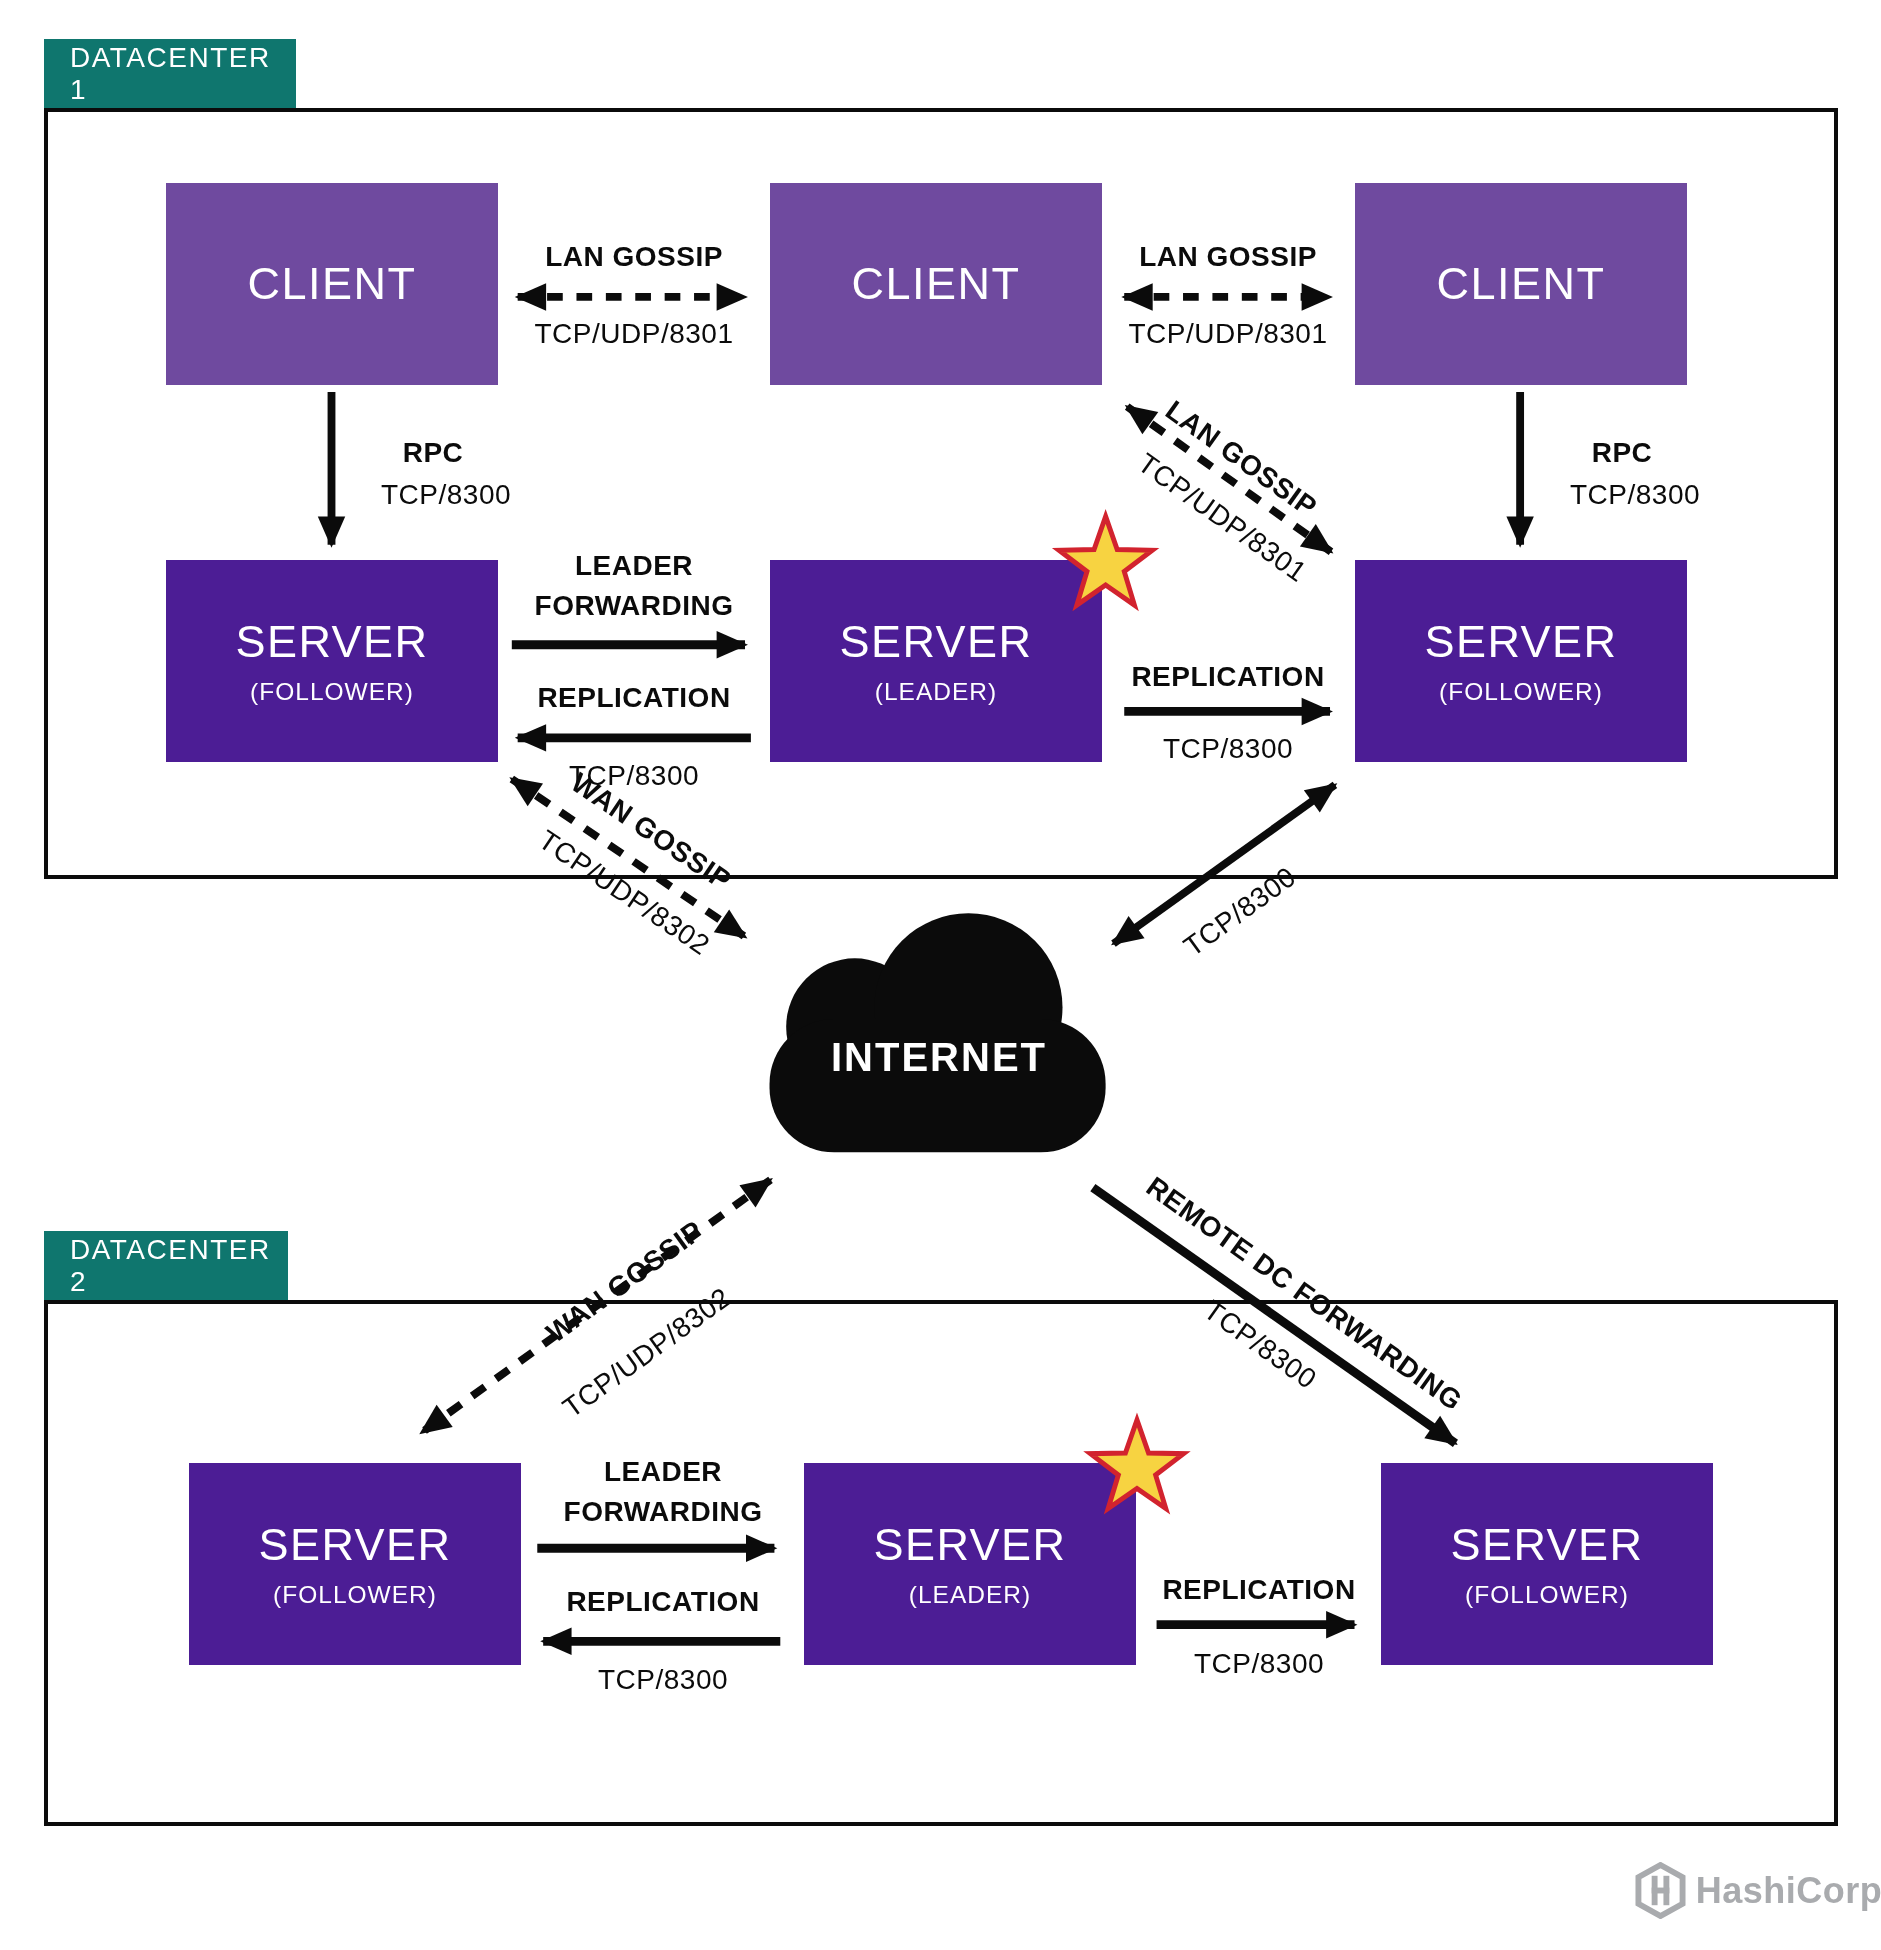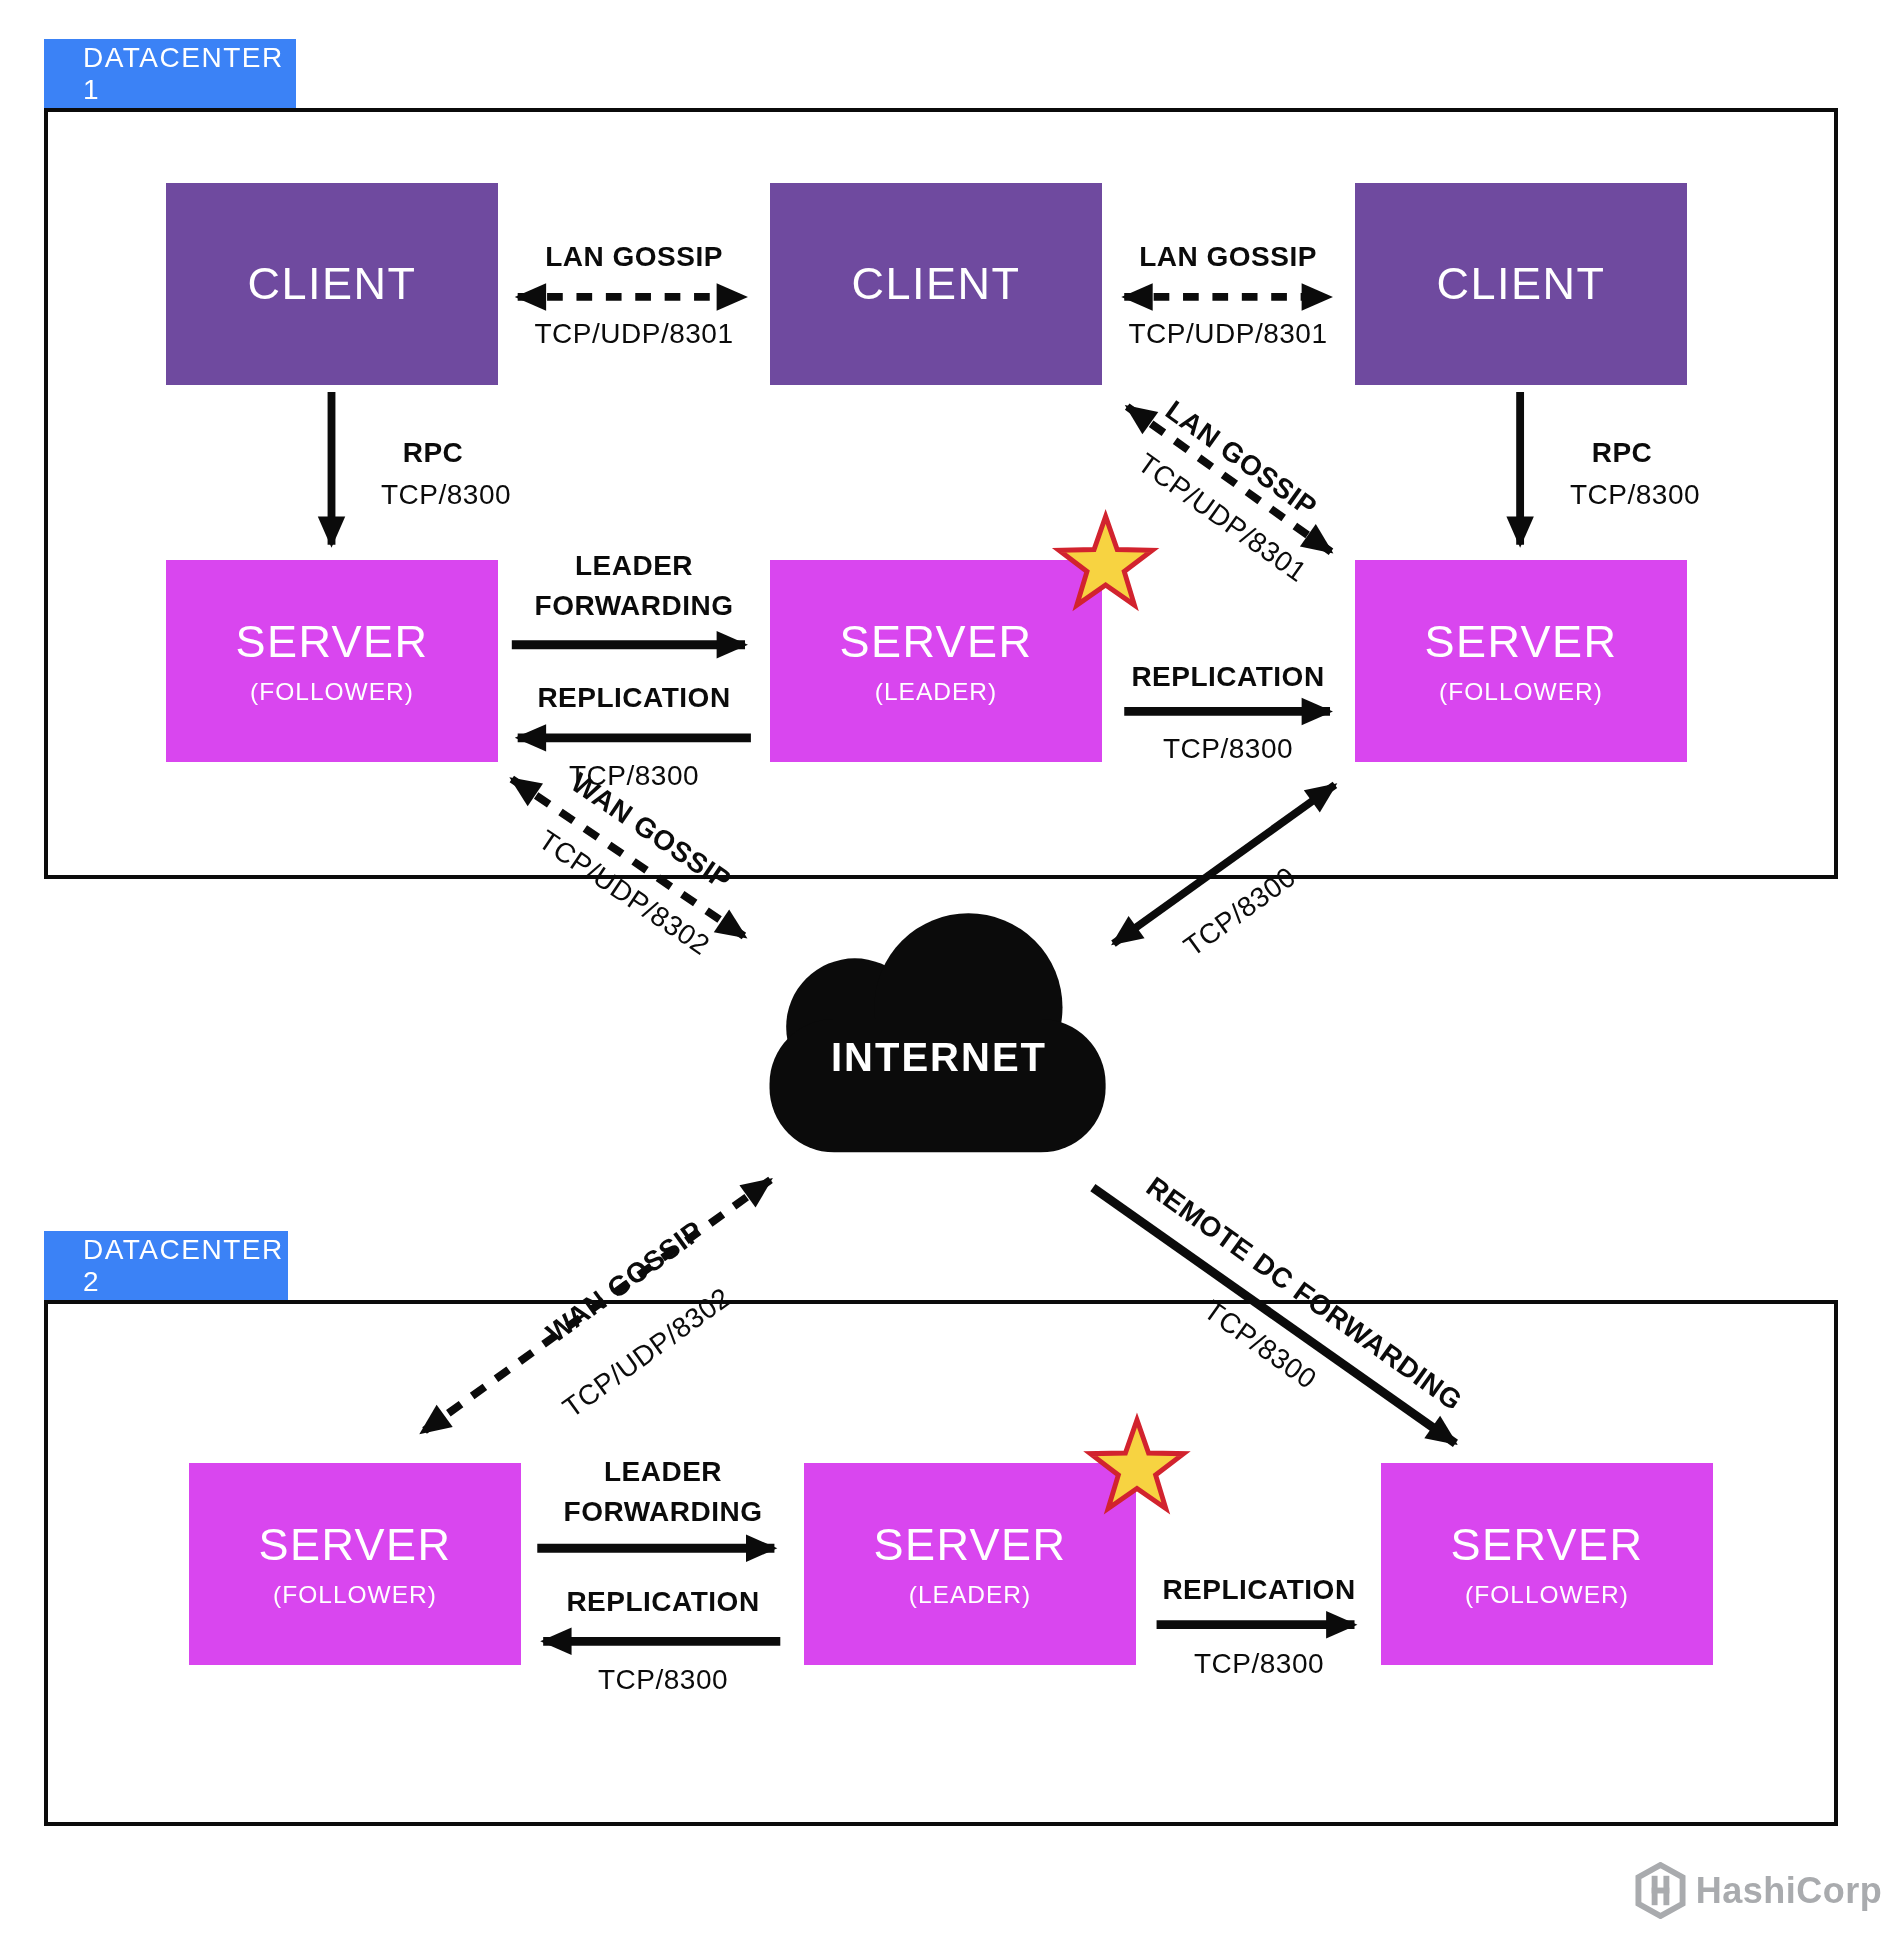--- a/index.html
+++ b/index.html
@@ -1,35 +1,35 @@
 <!DOCTYPE html>
 <html><head>
 <meta charset="utf-8">
 <style>
   html,body{margin:0;padding:0;background:#ffffff;}
   .stage{
     position:relative;width:1882px;height:1950px;background:#ffffff;
     font-family:"Liberation Sans", sans-serif;overflow:hidden;color:#0b0b0b;
   }
   .dc-tab{
-    position:absolute;background:#3b82f6;color:#ffffff;
+    position:absolute;background:#0f766e;color:#ffffff;
     height:69px;box-sizing:border-box;display:flex;align-items:center;
-    padding-left:39px;font-size:28px;letter-spacing:1.5px;z-index:3;
+    padding-left:26px;font-size:28px;letter-spacing:1.5px;z-index:3;
   }
   .dc-box{
     position:absolute;border:4.9px solid #0b0b0b;background:#ffffff;
     box-sizing:border-box;z-index:1;
   }
   .node{
     position:absolute;width:332px;height:202px;z-index:2;
     display:flex;flex-direction:column;align-items:center;justify-content:center;
     color:#ffffff;text-align:center;
   }
   .client{background:#6F4A9F;}
-  .server{background:#d946ef;}
+  .server{background:#4c1d95;}
   .node .title{font-size:45px;letter-spacing:1.5px;font-weight:400;}
   .node .role{font-size:24.5px;letter-spacing:1px;margin-top:9.8px;}
   .svg-layer{position:absolute;left:0;top:0;z-index:4;pointer-events:none;}
   .lbl{
     position:absolute;z-index:5;white-space:nowrap;color:#0b0b0b;
     font-size:28px;letter-spacing:0.5px;
     transform:translate(-50%,-50%);
   }
   .b{font-weight:bold;}
   .r35{transform:translate(-50%,-50%) rotate(35.5deg);}

